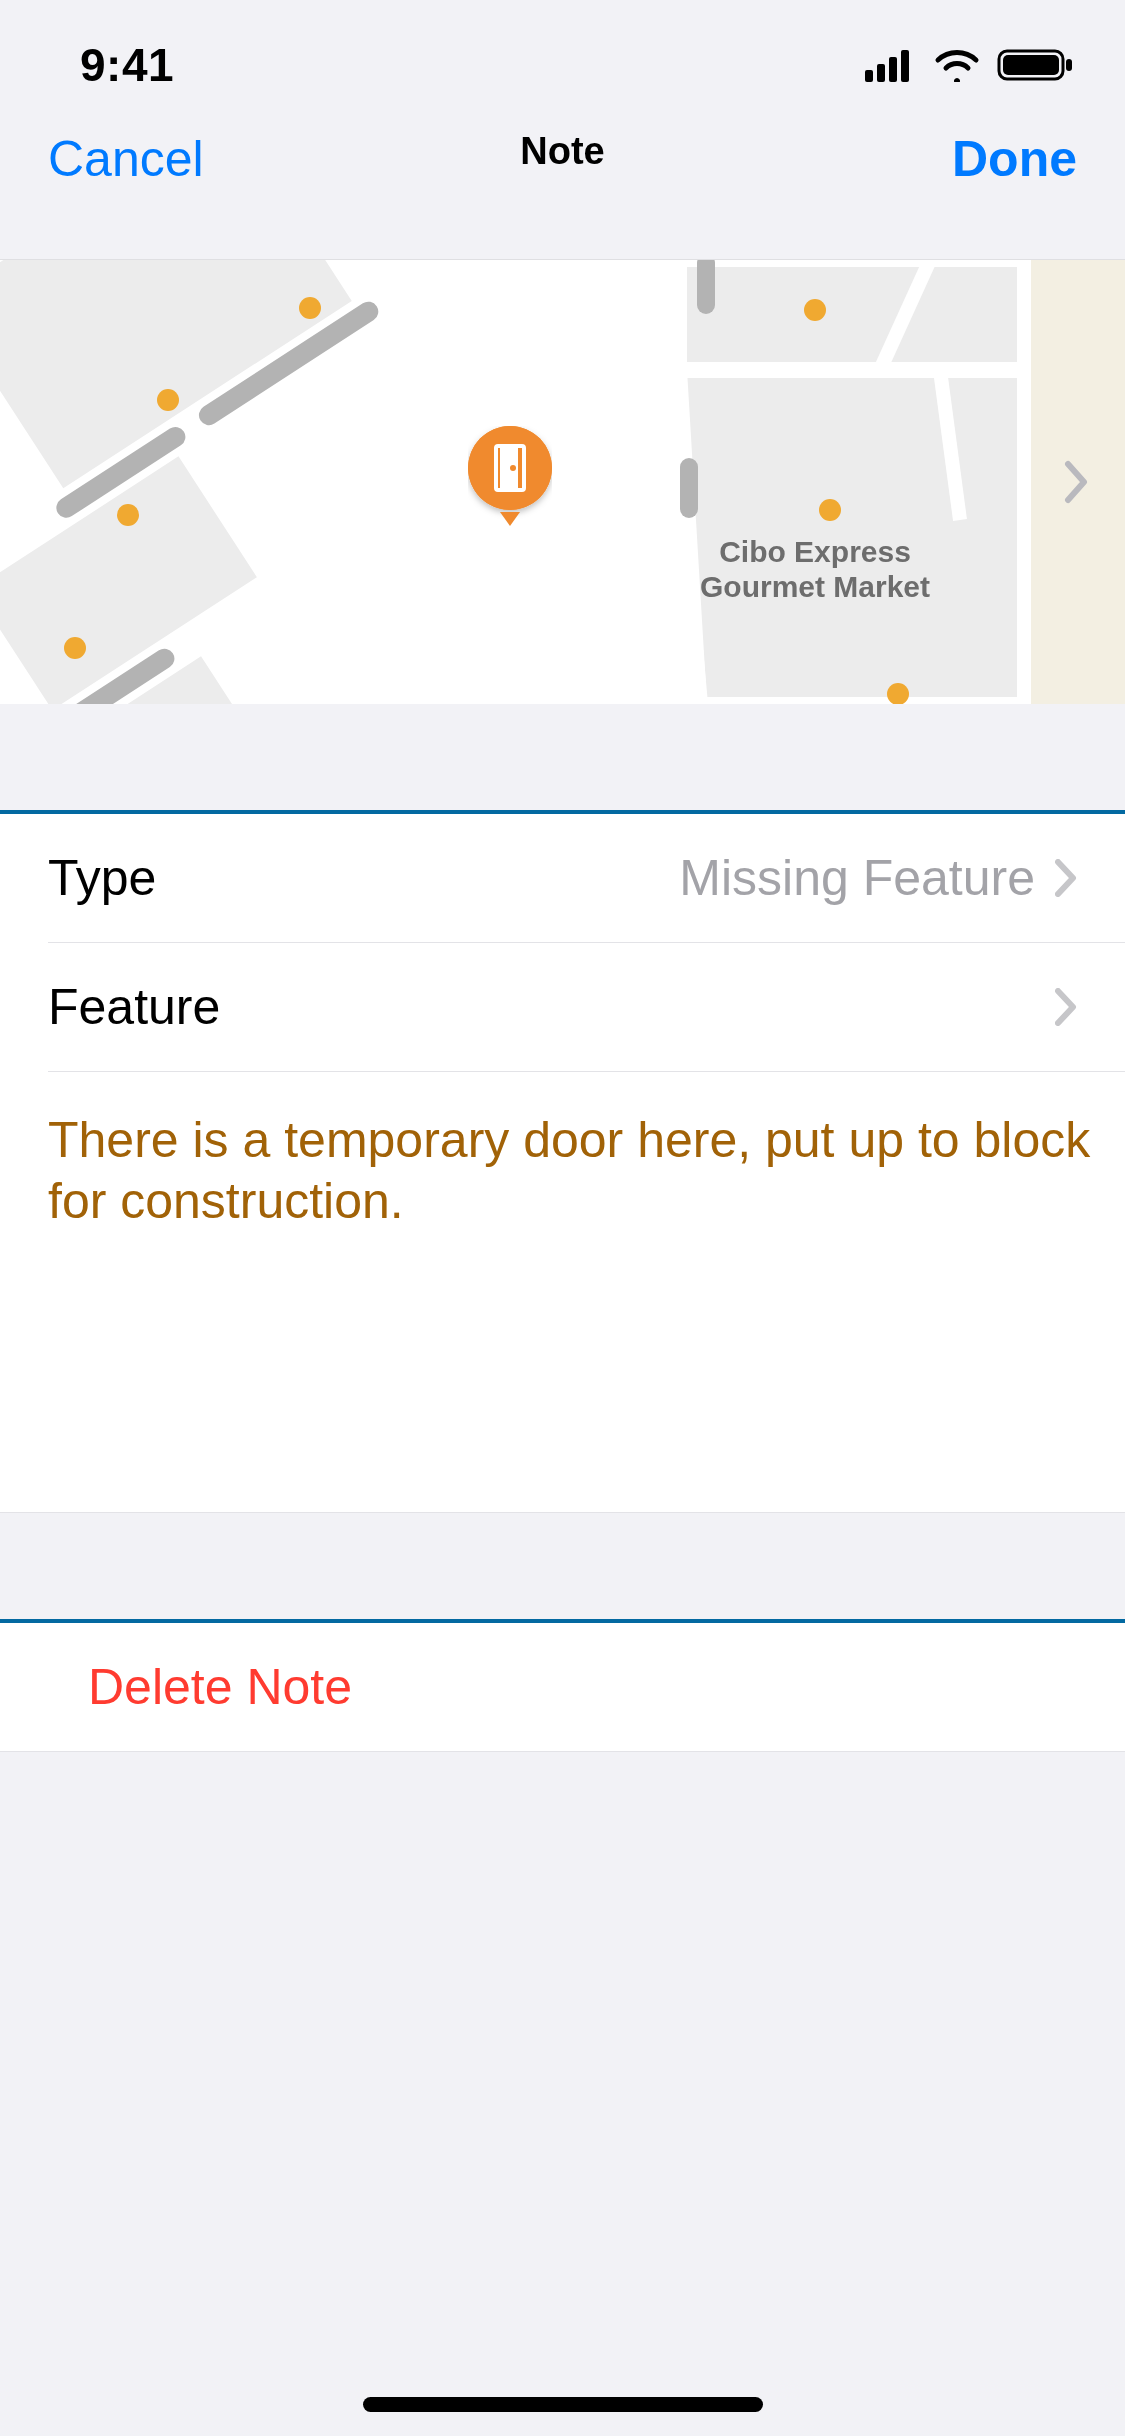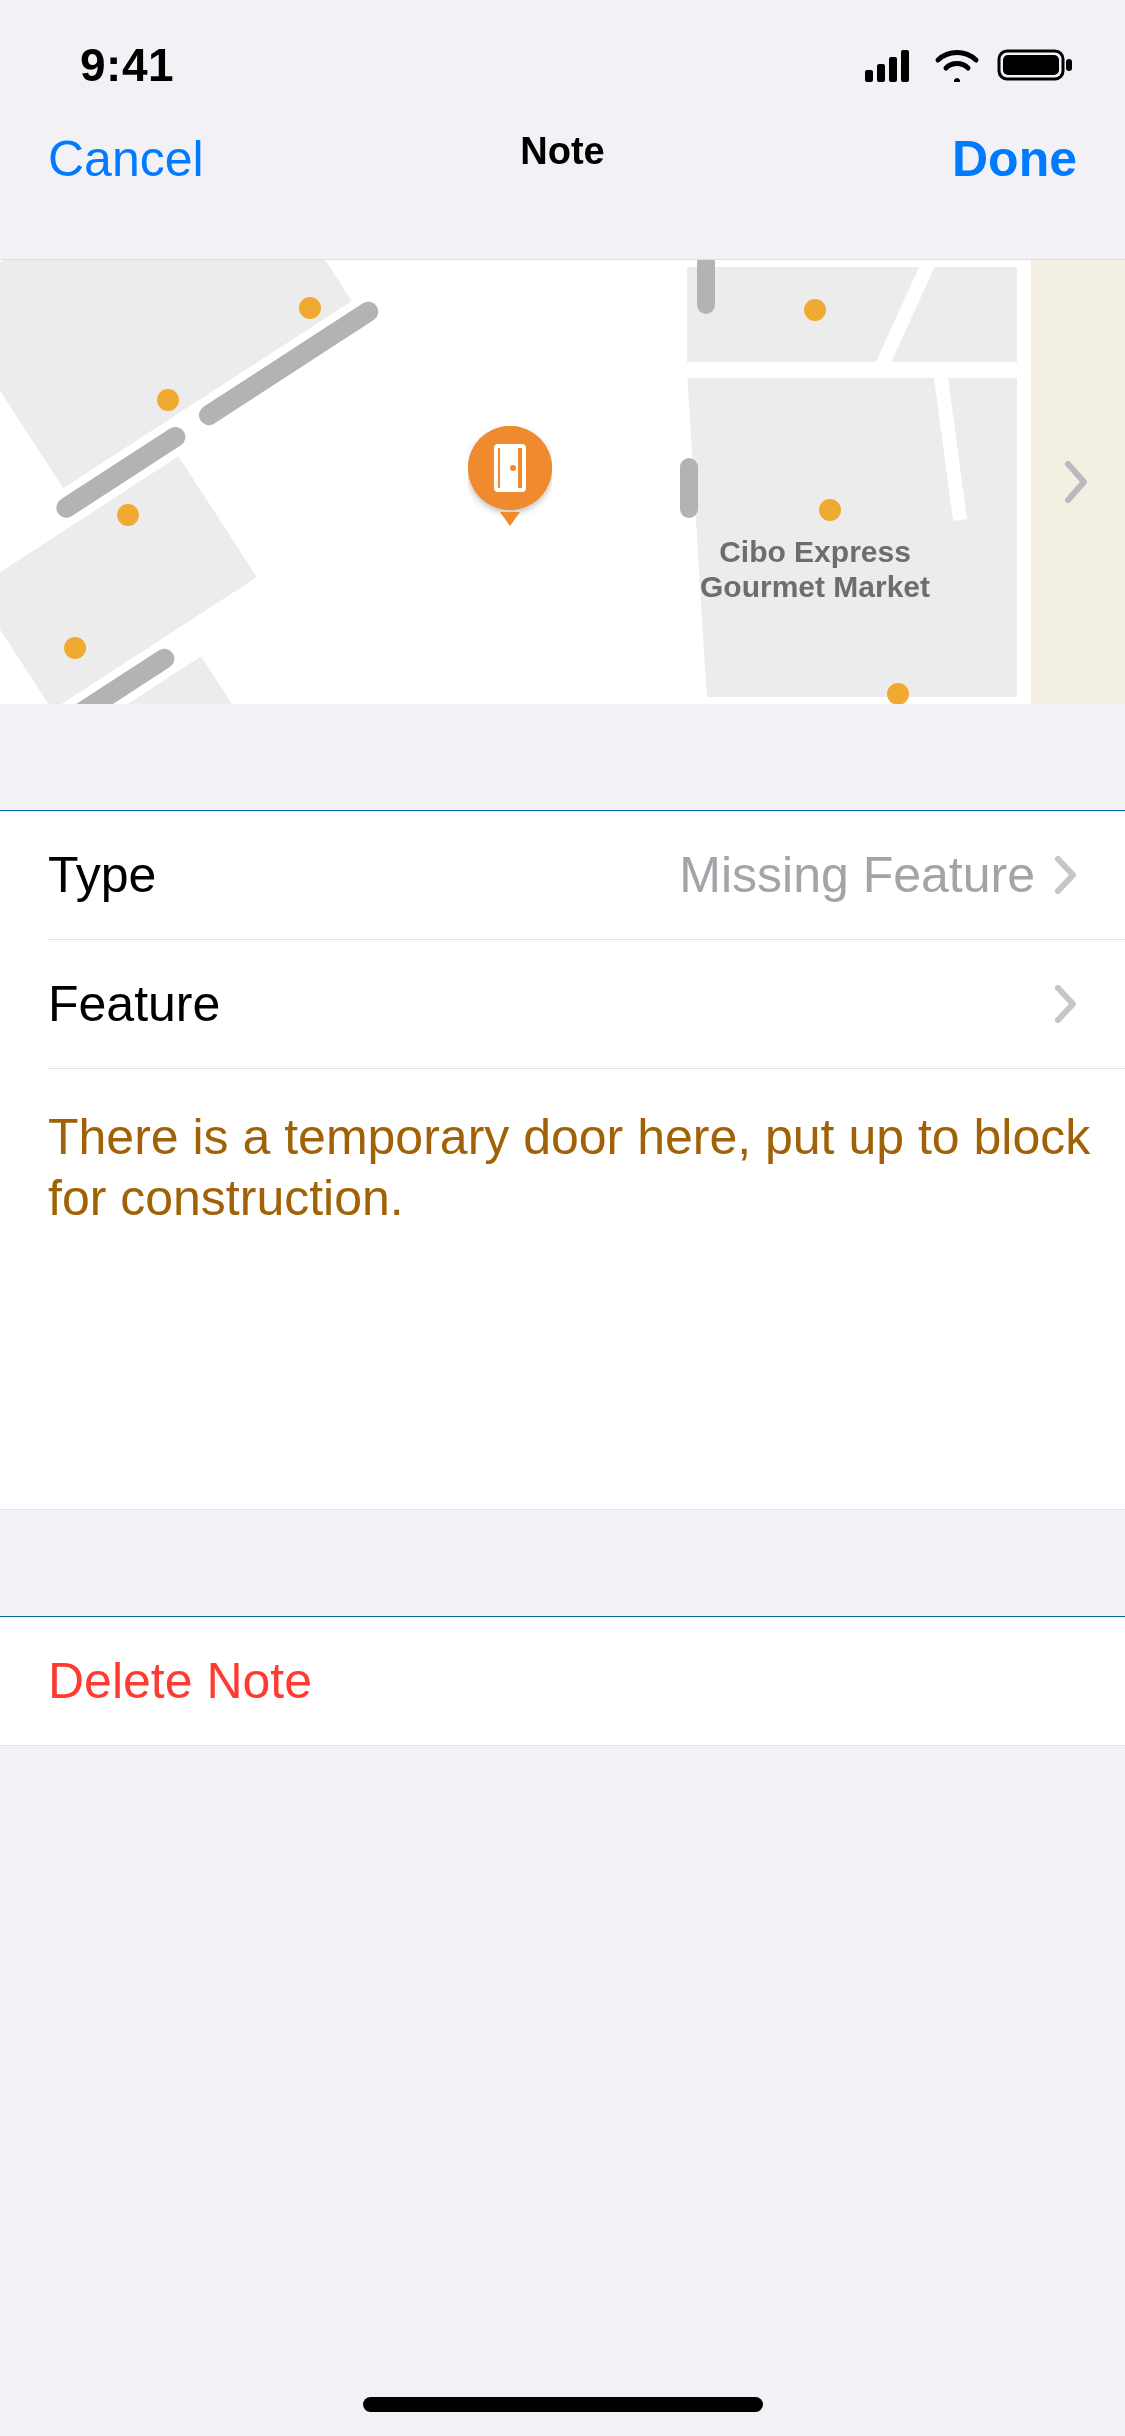--- a/index.html
+++ b/index.html
@@ -63,21 +63,21 @@
   .map-next-chevron {
     position: absolute;
     right: 35px; top: 50%;
     transform: translateY(-50%);
     color: #b9b9be;
   }
   .map-next-chevron svg { display:block; }
 
   
   .spacer { height: 106px; }
-  .section { background: #fff; border-top: 1px solid #0369a1; border-bottom: 1px solid #e3e3e7; }
+  .section { background: #fff; border-top: 4px solid #0369a1; border-bottom: 1px solid #e3e3e7; }
   .row {
     display: flex;
     align-items: center;
     min-height: 128px;
     padding: 0 48px;
     font-size: 50px;
     position: relative;
   }
   .row + .row-sep { height: 1px; background: #e3e3e7; margin-left: 48px; }
   .row-label { color: #000; }
@@ -95,20 +95,21 @@
     background: #fff;
   }
 
   .delete-row {
     font-size: 50px;
     color: #ff3b30;
     padding: 0 48px;
     height: 128px;
     display: flex;
     align-items: center;
+    margin-left: 40px;
   }
 
   
   .home-indicator {
     position: absolute;
     bottom: 24px;
     left: 50%;
     transform: translateX(-50%);
     width: 400px;
     height: 15px;

